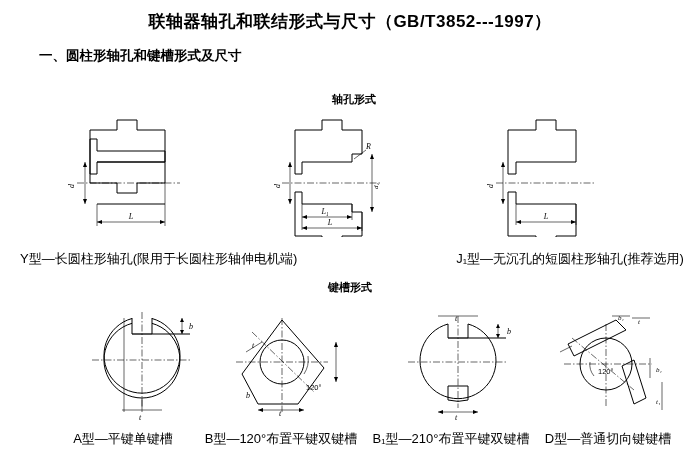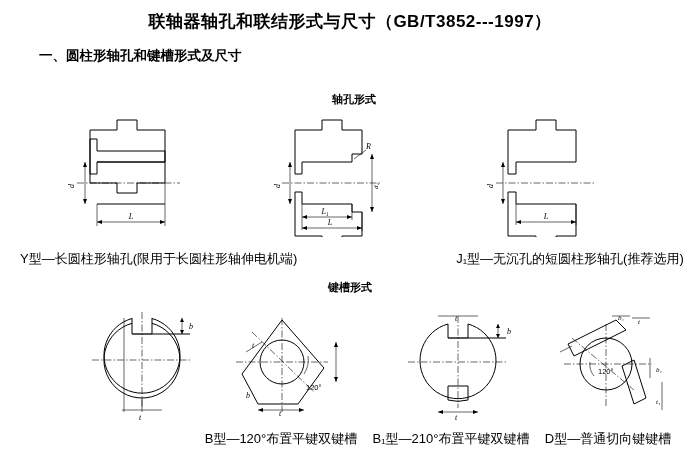--- a/index.html
+++ b/index.html
@@ -175,20 +175,21 @@
       <path d="M120,22 l-2,-4 l4,0 z" fill="#000"></path>
       <text class="dimtxt" x="127" y="17">b</text>
 
       <line class="ln-thin" x1="80" y1="86" x2="80" y2="100"></line>
       <line class="ln-thin" x1="62" y1="6" x2="62" y2="100"></line>
       <text class="dimtxt" x="78" y="108" text-anchor="middle">t</text>
       <line class="ln-thin" x1="60" y1="98" x2="100" y2="98"></line>
       <path d="M80,98 m-8,0 l0,0"></path>
     </svg>
   </div>
+  <div class="caption" style="left:58px;top:430px;width:130px;">A型—平键单键槽</div>
 
   <div class="fig" style="left:212px;top:312px;">
     <svg width="160" height="110" viewBox="0 0 160 110">
 
       <circle class="ln" cx="70" cy="50" r="22" fill="none"></circle>
 
       <path class="ln" d="M70,8 L112,56 L86,92 L46,92 L30,62 Z" fill="none"></path>
 
       <line class="ctr" x1="24" y1="50" x2="116" y2="50"></line>
       <line class="ctr" x1="70" y1="6" x2="70" y2="100"></line>

